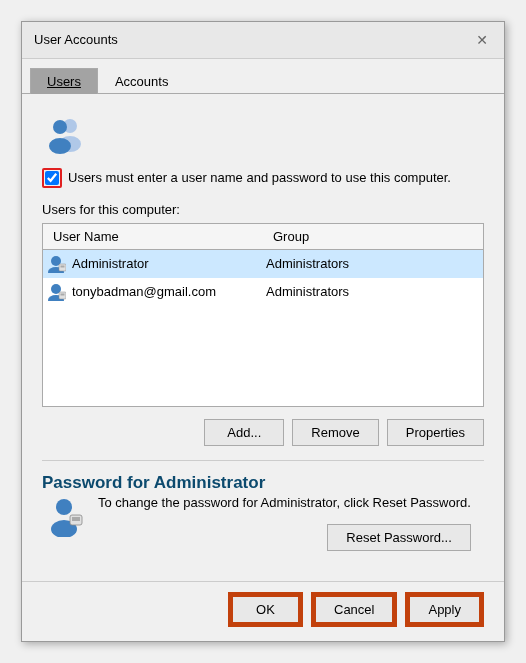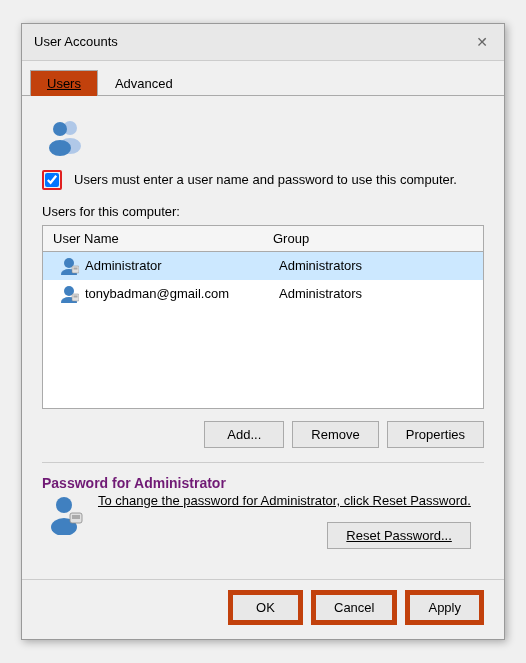--- a/index.html
+++ b/index.html
@@ -55,21 +55,21 @@
       padding: 5px 16px;
       cursor: pointer;
       border: 1px solid transparent;
       border-bottom: none;
       font-size: 13px;
       background: transparent;
       position: relative;
       bottom: -1px;
     }
     .tab.active {
-      background: #c2410c;
+      background: #a3a3a3;
       border-color: #aaa;
       border-bottom-color: #f0f0f0;
       z-index: 1;
       text-decoration: underline;
     }
     .content {
       padding: 16px 20px;
     }
     .info-section {
       display: flex;
@@ -91,21 +91,21 @@
     }
     .info-text {
       font-size: 13px;
       color: #000;
       line-height: 1.5;
     }
     .checkbox-row {
       display: flex;
       align-items: center;
       margin-bottom: 14px;
-      gap: 12px;
+      gap: 6px;
     }
     .checkbox-highlight {
       border: 2px solid #e02020;
       border-radius: 2px;
       padding: 1px;
       display: inline-flex;
     }
     .checkbox-highlight input[type=checkbox] {
       width: 14px;
       height: 14px;
@@ -134,21 +134,21 @@
       background: #f5f5f5;
       border-bottom: 1px solid #aaa;
       padding: 5px 10px;
       text-align: left;
       font-size: 13px;
       font-weight: normal;
       color: #000;
     }
     .users-table th:first-child { width: 50%; }
     .users-table td {
-      padding: 5px 16px;
+      padding: 5px 3px;
       font-size: 13px;
       color: #000;
     }
     .users-table tr.selected td { background: #cce8ff; }
     .user-cell {
       display: flex;
       align-items: center;
       gap: 6px;
     }
     .user-icon-small {
@@ -175,29 +175,28 @@
       border: 1px solid #aaa;
       cursor: pointer;
       min-width: 80px;
     }
     .password-section {
       border-top: 1px solid #ccc;
       padding-top: 12px;
       margin-bottom: 14px;
     }
     .password-title {
-      color: #701a75;
-      font-size: 14px;
+      color: #0c4a6e;
+      font-size: 17px;
       font-weight: bold;
     }
     .password-inner {
       display: flex;
       align-items: flex-start;
       gap: 12px;
-      text-decoration: underline;
     }
     .password-icon {
       width: 44px;
       height: 44px;
       flex-shrink: 0;
     }
     .password-text {
       flex: 1;
       font-size: 13px;
       color: #000;
@@ -232,21 +231,21 @@
   <div class="title-bar">
     <span class="title-bar-title">User Accounts</span>
     <button class="title-bar-close">✕</button>
   </div>
 
   <div class="tab-bar">
     <div class="tab active">
       <span>Users</span>
     </div>
     <div class="tab">
-      <span>Advanced</span>
+      <span>Accounts</span>
     </div>
   </div>
 
   <div class="content">
 
     <div class="info-section">
       <div class="info-icon">
 
         <svg class="users-icon-svg" viewBox="0 0 44 44" xmlns="http://www.w3.org/2000/svg">
 

